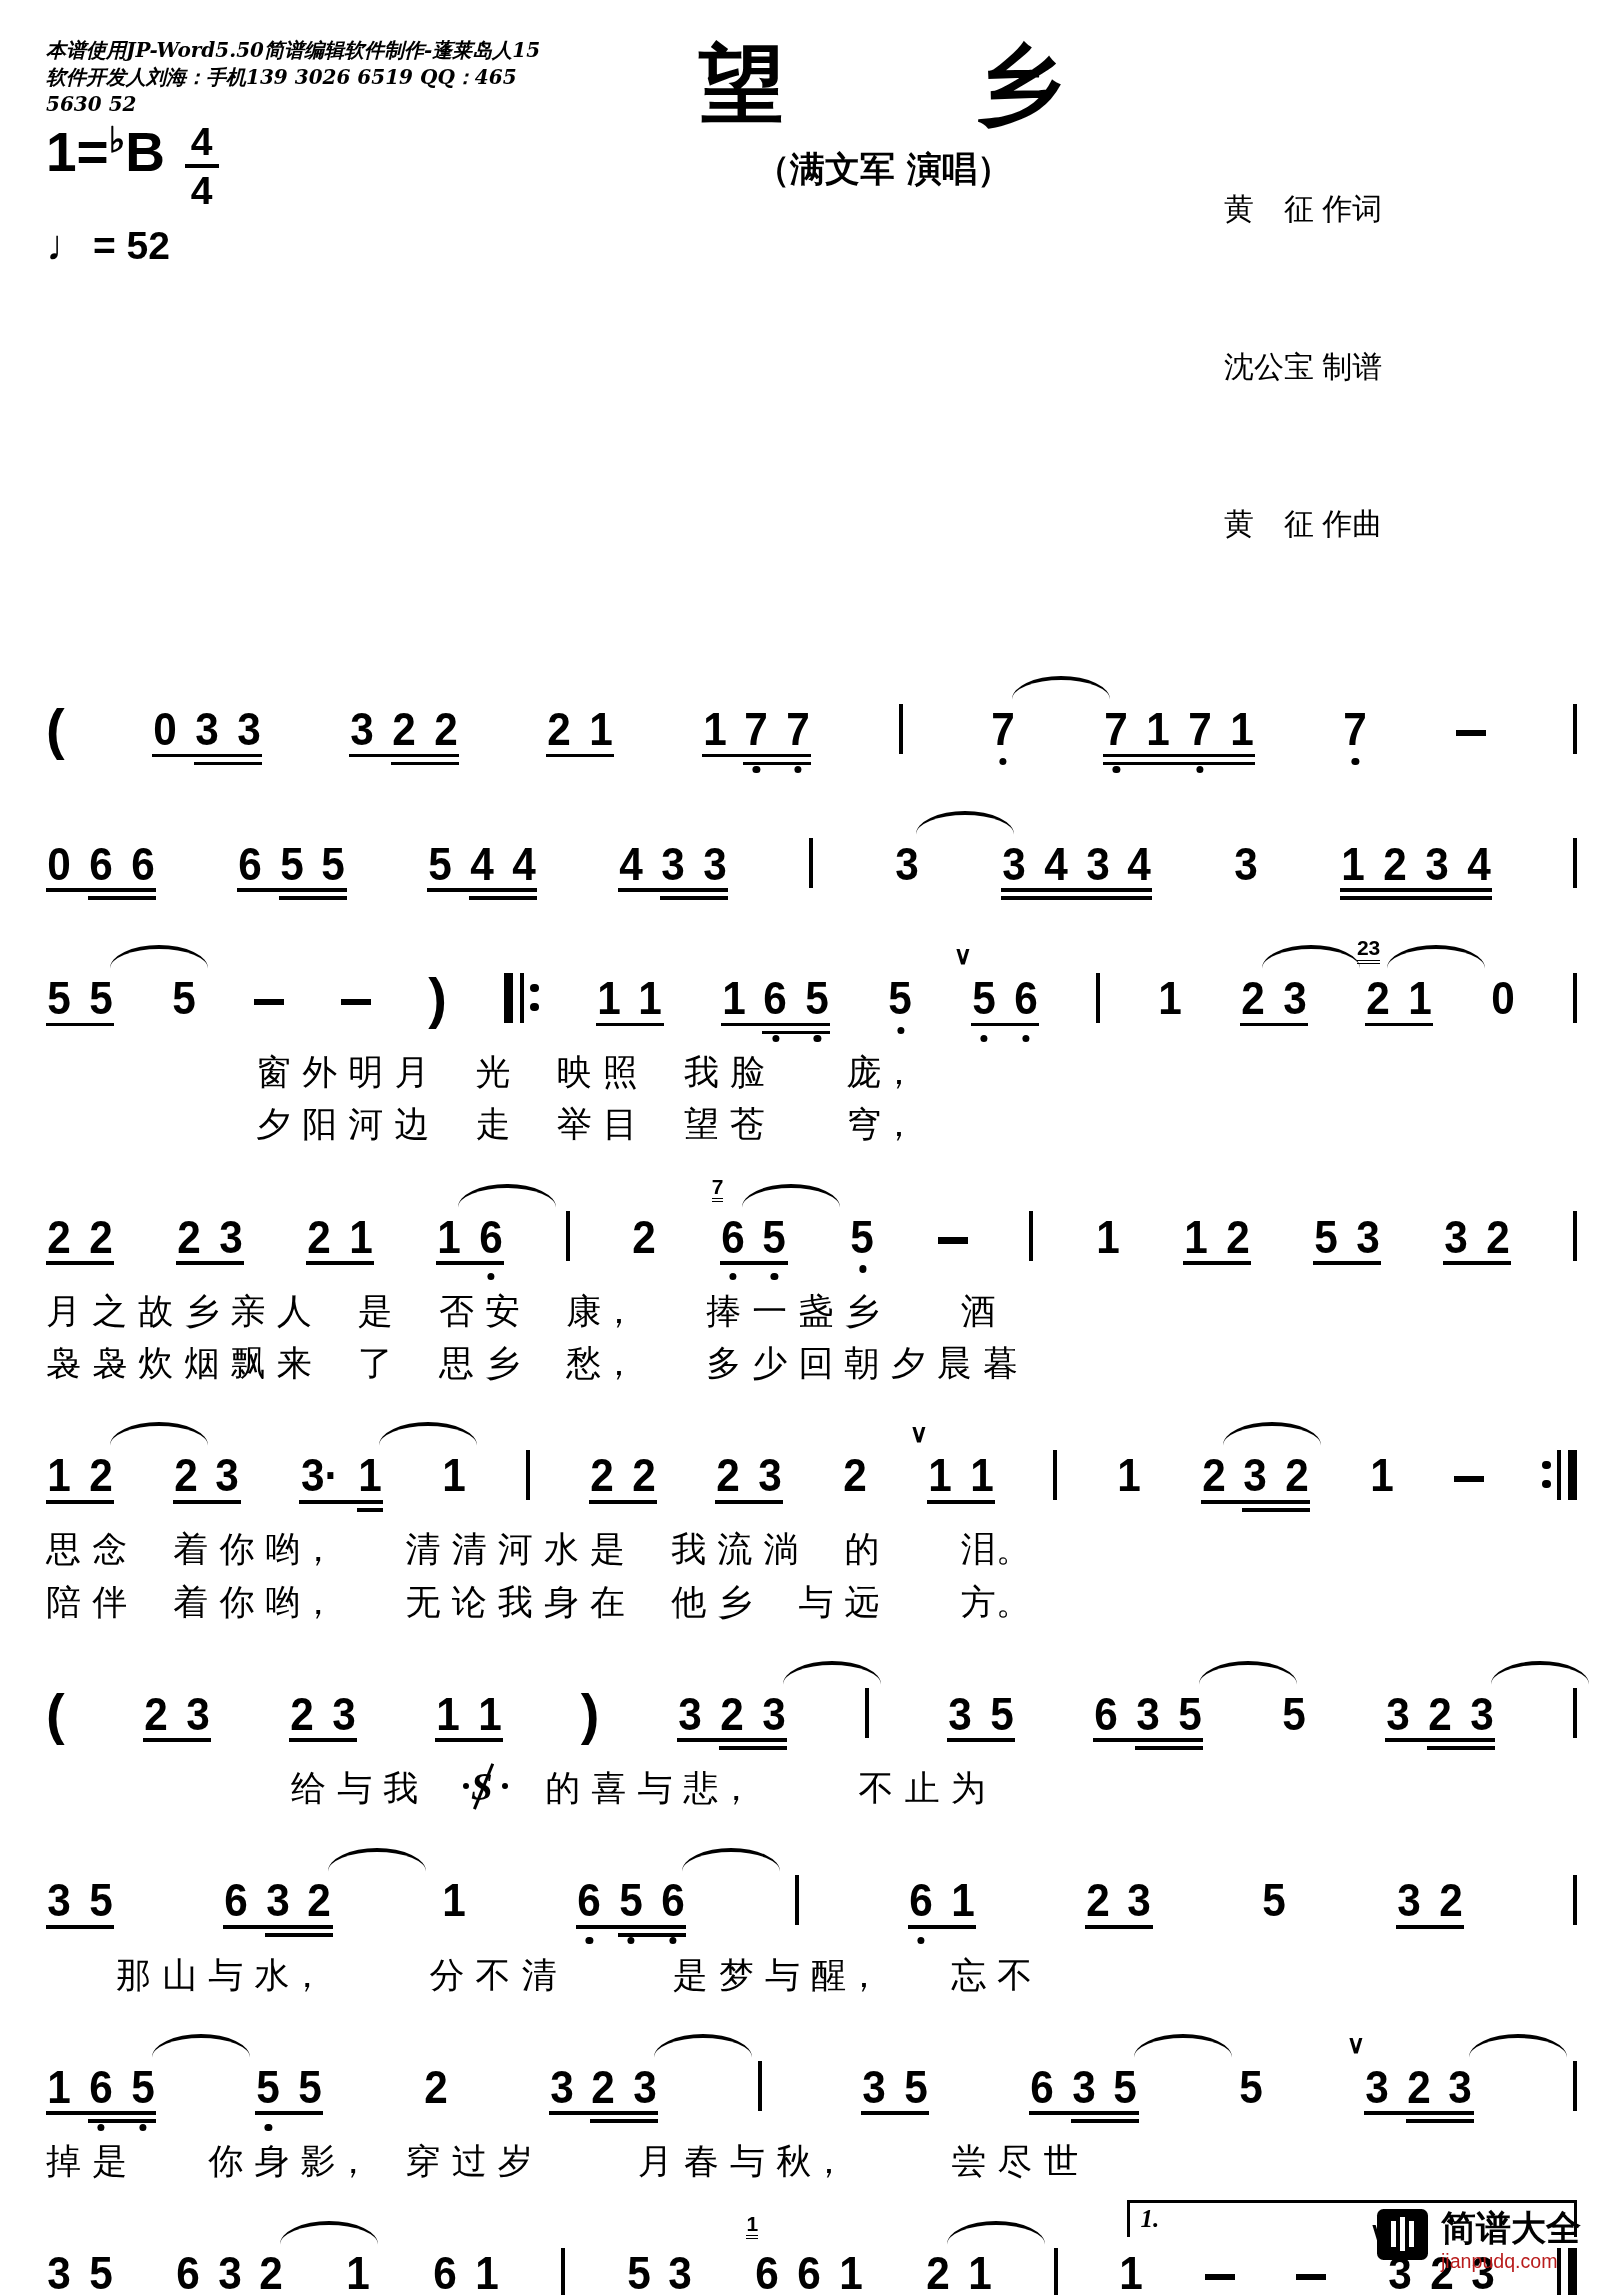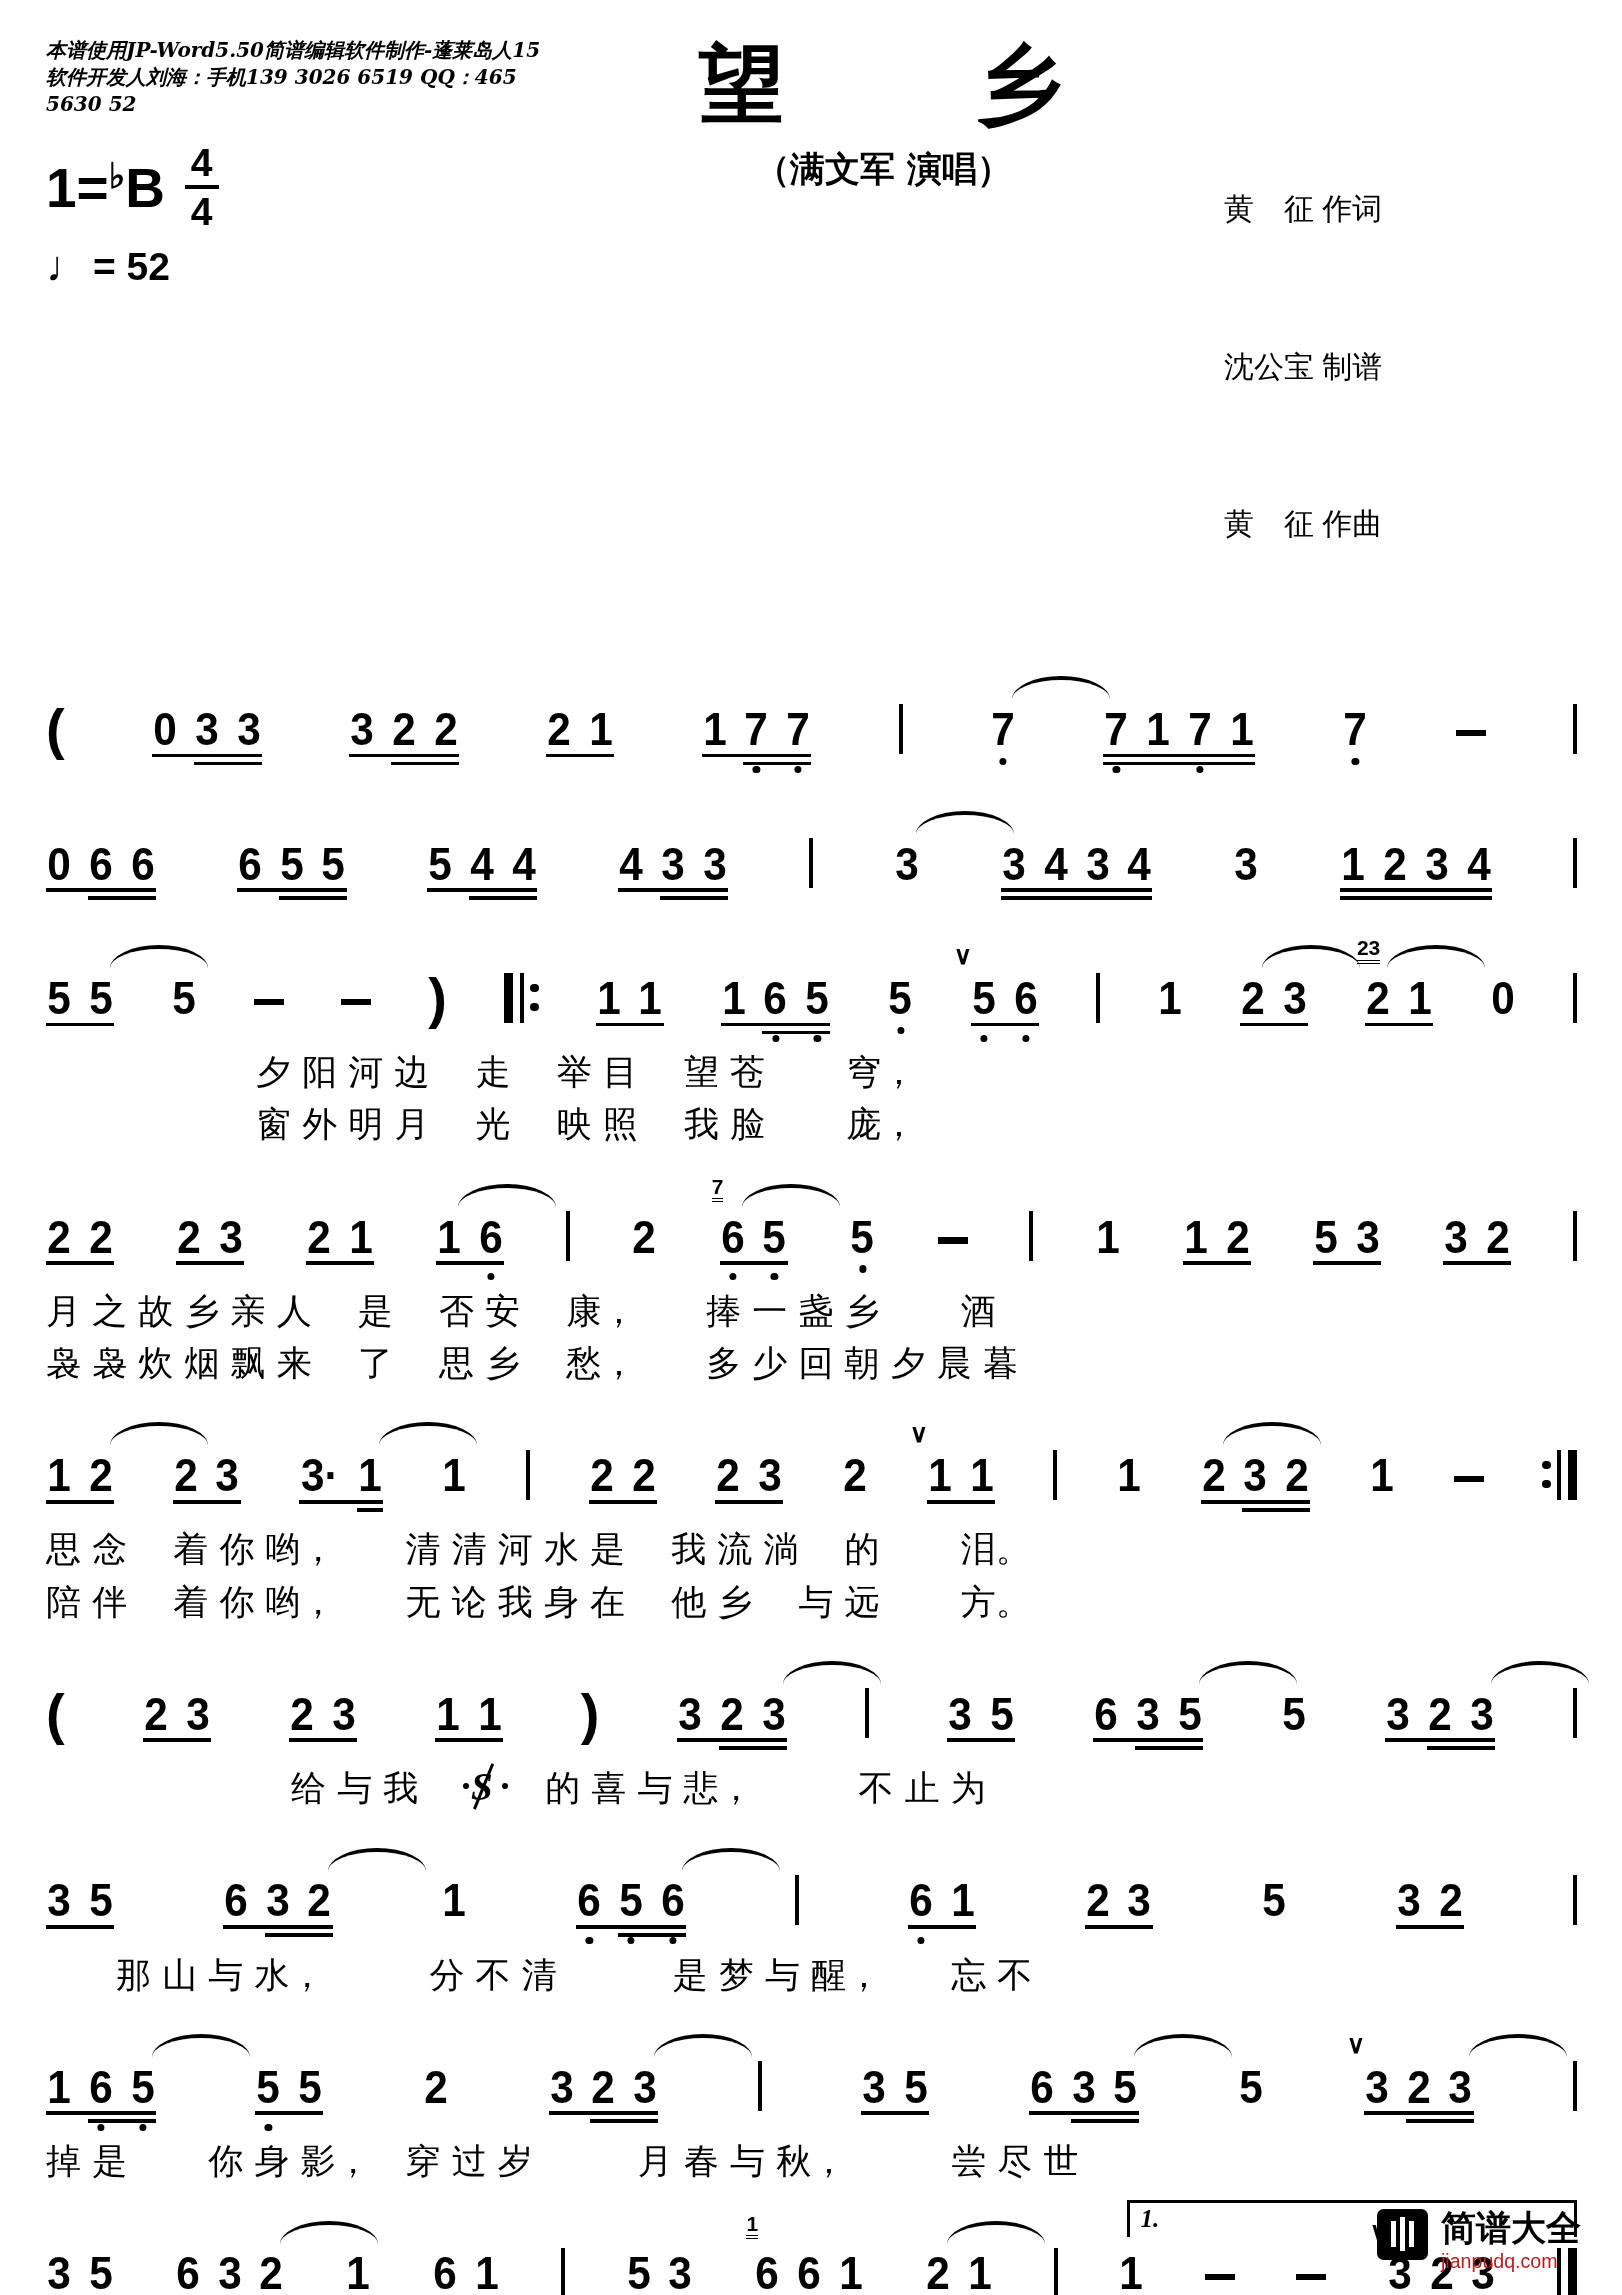--- a/index.html
+++ b/index.html
@@ -6,21 +6,21 @@
   .page{position:relative;width:1623px;height:2295px;margin:0 auto;background:#ffffff;
         box-sizing:border-box;padding:37px 46px;color:#000;
         font-family:"Liberation Sans",sans-serif;overflow:hidden;}
   
   .top{display:flex;align-items:flex-start;}
   .top-left{width:497px;flex:0 0 auto;}
   .top-center{flex:1 1 auto;text-align:center;}
   .top-right{width:353px;flex:0 0 auto;padding-top:41px;}
   .watermark{font-family:"DejaVu Serif",serif;font-style:italic;font-weight:bold;
              font-size:20px;line-height:1.35;}
-  .keyrow{margin-top:25px;font-weight:bold;display:flex;align-items:center;}
+  .keyrow{margin-top:4px;font-weight:bold;display:flex;align-items:flex-start;}
   .keymain{font-size:55px;line-height:1;}
   .flat{font-size:35px;vertical-align:super;}
   .timesig{display:inline-flex;flex-direction:column;align-items:center;margin-left:19.6px;}
   .timesig .tnum{font-size:39px;font-weight:bold;line-height:1.02;}
   .timesig .tdiv{width:34px;height:3.9px;background:#000;margin:2.6px 0;}
   .temporow{margin-top:13px;font-size:39px;font-weight:bold;display:flex;align-items:center;gap:3.9px;}
   .tempo-note{font-size:43px;line-height:1;}
   .title{font-size:86px;font-weight:bold;line-height:1.1;letter-spacing:6.5px;white-space:pre;}
   .subtitle{font-size:35px;margin-top:14.4px;font-family:"DejaVu Serif",serif;font-weight:bold;}
   .credits{font-size:30px;line-height:1.75;font-family:Liberation Sans, sans-serif;white-space:pre;}
@@ -484,22 +484,22 @@
             <span class="l1"></span>
           </div>
           <div class="note solo">
             <div class="digit">0</div>
             <div class="under"></div>
           </div>
           <div class="bar">
             <span class="bl"></span>
           </div>
         </div>
+        <div class="lyric"><span>　　　　　　窗 外 明 月　 光　 映 照　 我 脸　　 庞，</span></div>
         <div class="lyric"><span>　　　　　　夕 阳 河 边　 走　 举 目　 望 苍　　 穹，</span></div>
-        <div class="lyric"><span>　　　　　　窗 外 明 月　 光　 映 照　 我 脸　　 庞，</span></div>
       </div>
       <div class="system">
         <div class="notes">
           <div class="beam">
             <div class="note">
               <div class="digit">2</div>
               <div class="under"></div>
             </div>
             <div class="note">
               <div class="digit">2</div>

